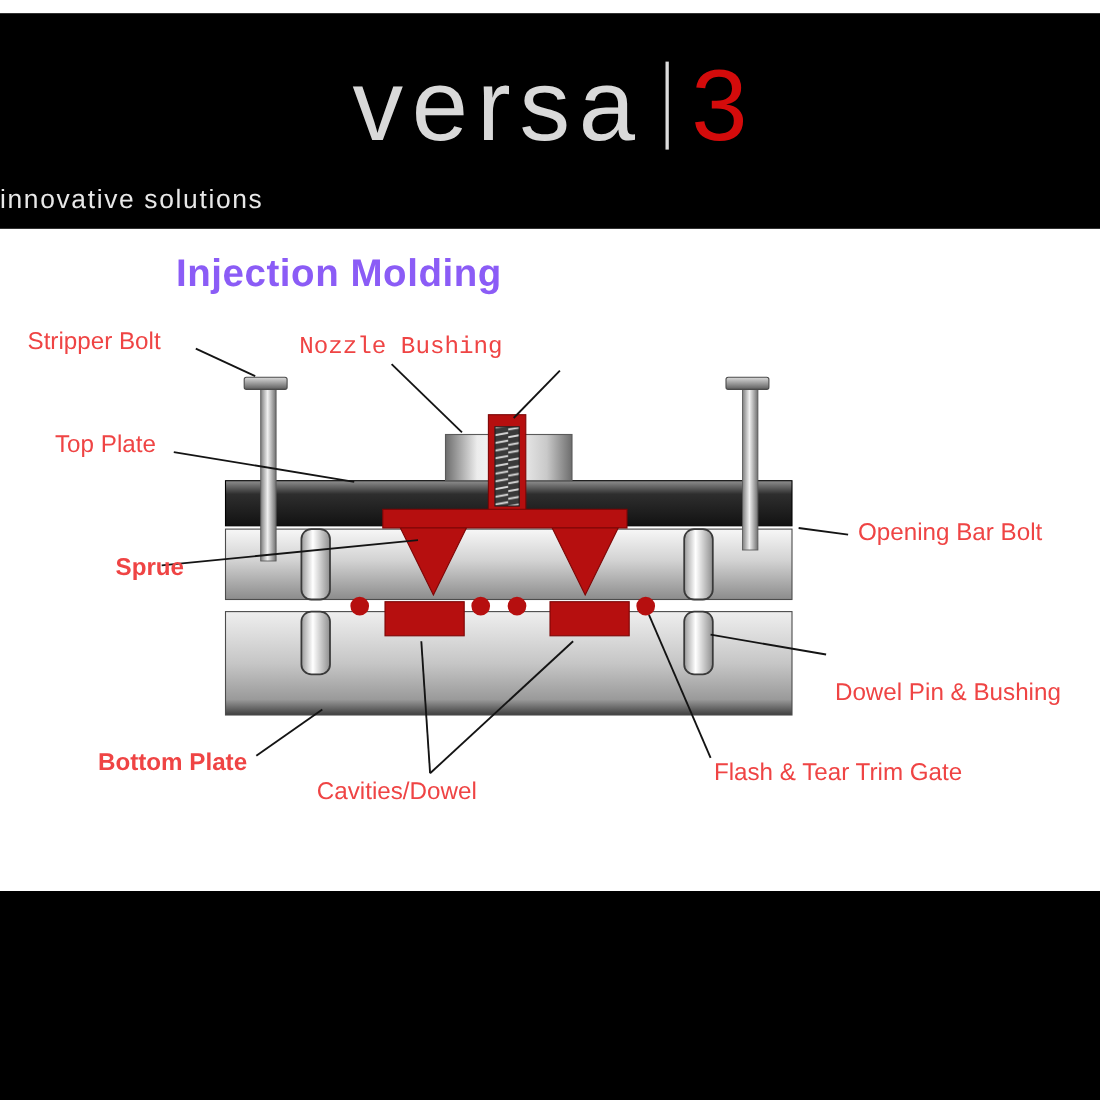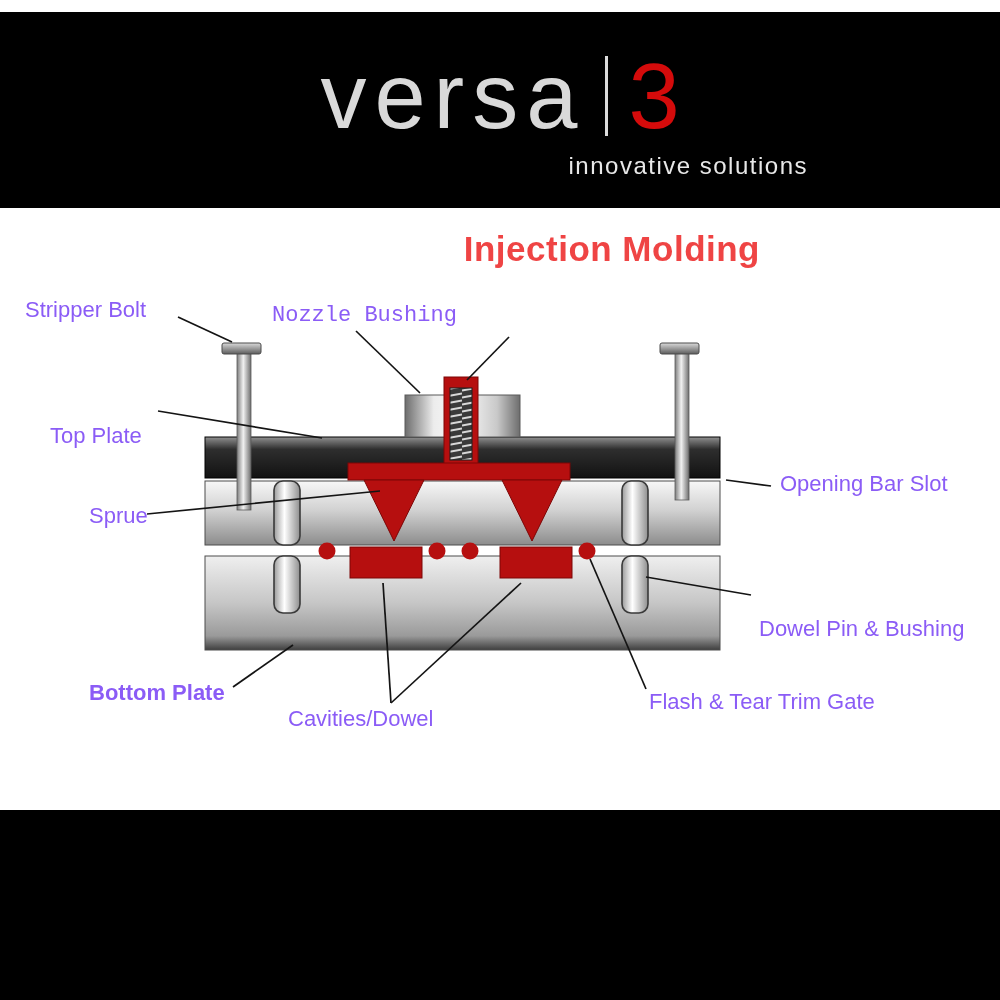--- a/index.html
+++ b/index.html
@@ -15,33 +15,33 @@
     position:absolute; top:34px; left:0; width:1000px; height:100px;
     display:flex; align-items:center; justify-content:center; gap:20px;
   }
   .logo-text {
     font-size:92px; font-weight:100; color:#d9d9d9;
     letter-spacing:8px; line-height:1; text-transform:lowercase;
   }
   .logo-bar { width:3px; height:80px; background:#dcdcdc; }
   .logo-num { font-size:92px; font-weight:100; color:#d40b0b; line-height:1; }
   .tagline {
-    position:absolute; top:140px; left:0; width:808px; text-align:right;
+    position:absolute; top:156px; left:0; width:808px; text-align:left;
     font-size:24px; font-weight:300; color:#e8e8e8; letter-spacing:1.5px;
   }
 
   .stage { position:absolute; top:0; left:0; width:1000px; height:1000px; }
   .title {
     position:absolute; top:229px; left:160px; width:600px; margin:0;
-    text-align:right; font-size:35px; font-weight:bold; color:#ef4444;
+    text-align:left; font-size:35px; font-weight:bold; color:#8b5cf6;
     letter-spacing:0.5px;
   }
   .diagram-svg { position:absolute; top:0; left:0; }
   .label {
-    position:absolute; font-size:22px; color:#8b5cf6; white-space:nowrap;
+    position:absolute; font-size:22px; color:#ef4444; white-space:nowrap;
     line-height:1.1;
   }
 </style>
 </head>
 <body>
 
 <div class="page">
 
   <header class="banner banner-top">
     <div class="logo-row">
@@ -139,23 +139,23 @@
         <line x1="751" y1="595" x2="646" y2="577"></line>
         <line x1="233" y1="687" x2="293" y2="645"></line>
         <line x1="391" y1="703" x2="383" y2="583"></line>
         <line x1="391" y1="703" x2="521" y2="583"></line>
         <line x1="646" y1="689" x2="590" y2="559"></line>
       </g>
     </svg>
 
     <div class="label" style="left:25px;  top:298px;">Stripper Bolt</div>
     <div class="label" style="left:272px; top:304px;font-family:Liberation Mono, monospace;">Nozzle Bushing</div>
-    <div class="label" style="left:50px;  top:392px;margin-top:32px;">Top Plate</div>
-    <div class="label" style="left:780px; top:472px;">Opening Bar Slot</div>
-    <div class="label" style="left:89px;  top:504px;">Sprue</div>
+    <div class="label" style="left:50px;  top:392px;">Top Plate</div>
+    <div class="label" style="left:780px; top:472px;">Opening Bar Bolt</div>
+    <div class="label" style="left:105px;  top:504px;font-weight:bold;">Sprue</div>
     <div class="label" style="left:759px; top:581px;margin-top:36px;">Dowel Pin &amp; Bushing</div>
     <div class="label" style="left:89px;  top:681px;font-weight:bold;">Bottom Plate</div>
     <div class="label" style="left:288px; top:707px;">Cavities/Dowel</div>
     <div class="label" style="left:649px; top:690px;">Flash &amp; Tear Trim Gate</div>
   </main>
 
   <footer class="banner banner-bottom"></footer>
 
 </div>
 

